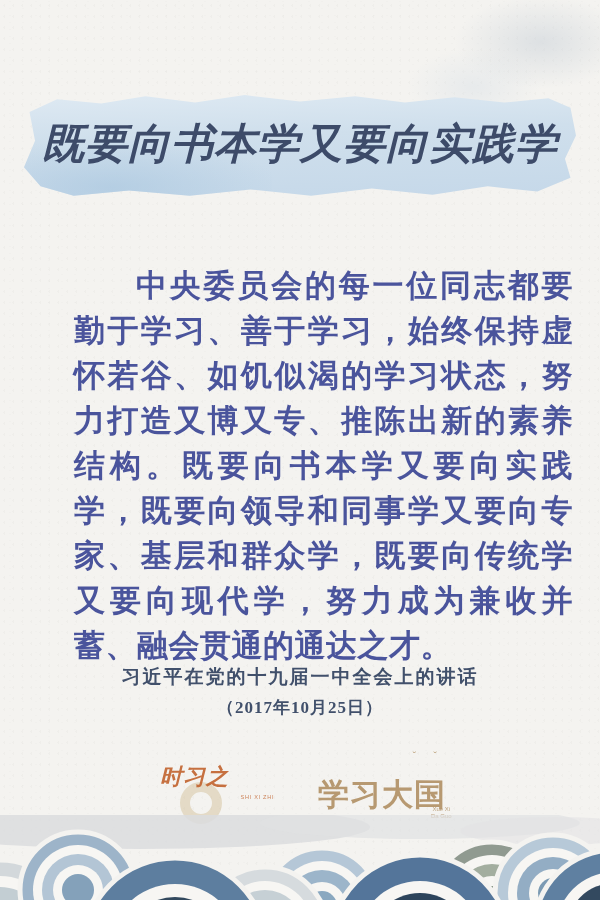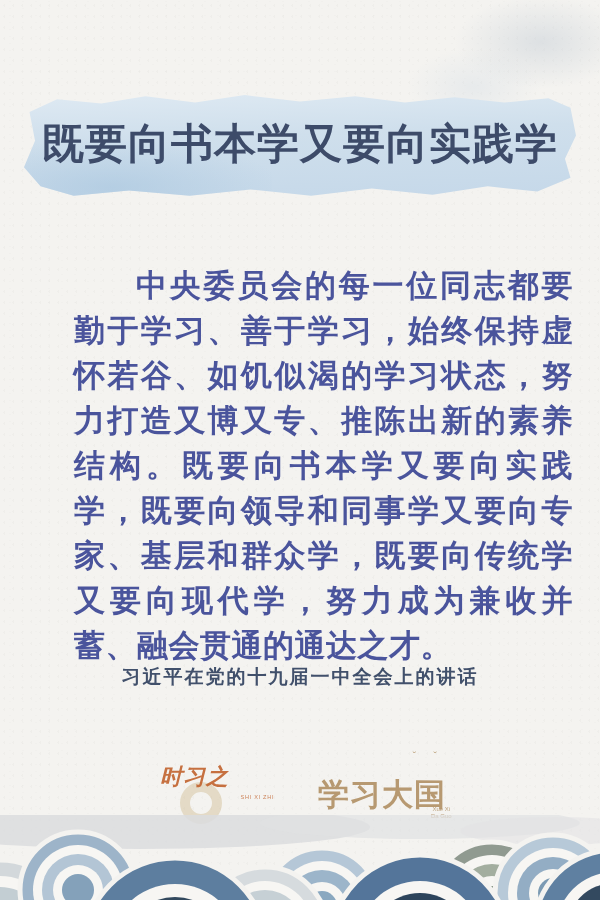--- a/index.html
+++ b/index.html
@@ -38,20 +38,21 @@
   }
   .title-band::before{
     content:"";position:absolute;left:0;bottom:0;width:45%;height:55%;
     background:radial-gradient(ellipse at 35% 80%, rgba(170,199,223,0.65), rgba(170,199,223,0) 75%);
   }
   .poster-title{
     position:absolute;left:0;top:116px;width:600px;margin:0;
     text-align:center;
     font-size:42px;font-weight:800;letter-spacing:1px;
     color:#3d4b69;
+    font-style:italic;
   }
 
   .body-text{
     position:absolute;left:57px;top:246px;width:499px;margin:17px;
     font-size:31px;line-height:45px;font-weight:700;
     letter-spacing:0.5px;color:#4a549c;
     text-align:justify;text-indent:2em;
   }
 
   .source-block{
@@ -107,20 +108,21 @@
 
   <div class="corner-splash"></div>
 
   <div class="title-band"></div>
   <h1 class="poster-title">既要向书本学又要向实践学</h1>
 
   <p class="body-text">中央委员会的每一位同志都要勤于学习、善于学习，始终保持虚怀若谷、如饥似渴的学习状态，努力打造又博又专、推陈出新的素养结构。既要向书本学又要向实践学，既要向领导和同事学又要向专家、基层和群众学，既要向传统学又要向现代学，努力成为兼收并蓄、融会贯通的通达之才。</p>
 
   <div class="source-block">
     <p class="attribution">习近平在党的十九届一中全会上的讲话</p>
+    <p class="speech-date">（2017年10月25日）</p>
   </div>
 
   <div class="logo-row">
     <div class="logo-shixizhi">
       <span class="sxz-ring"></span>
       <span class="sxz-text">时习之</span>
       <span class="sxz-sub">SHI XI ZHI</span>
     </div>
     <div class="logo-xuexidaguo">
       <span class="xxdg-marks">ˇ ˇ</span>

